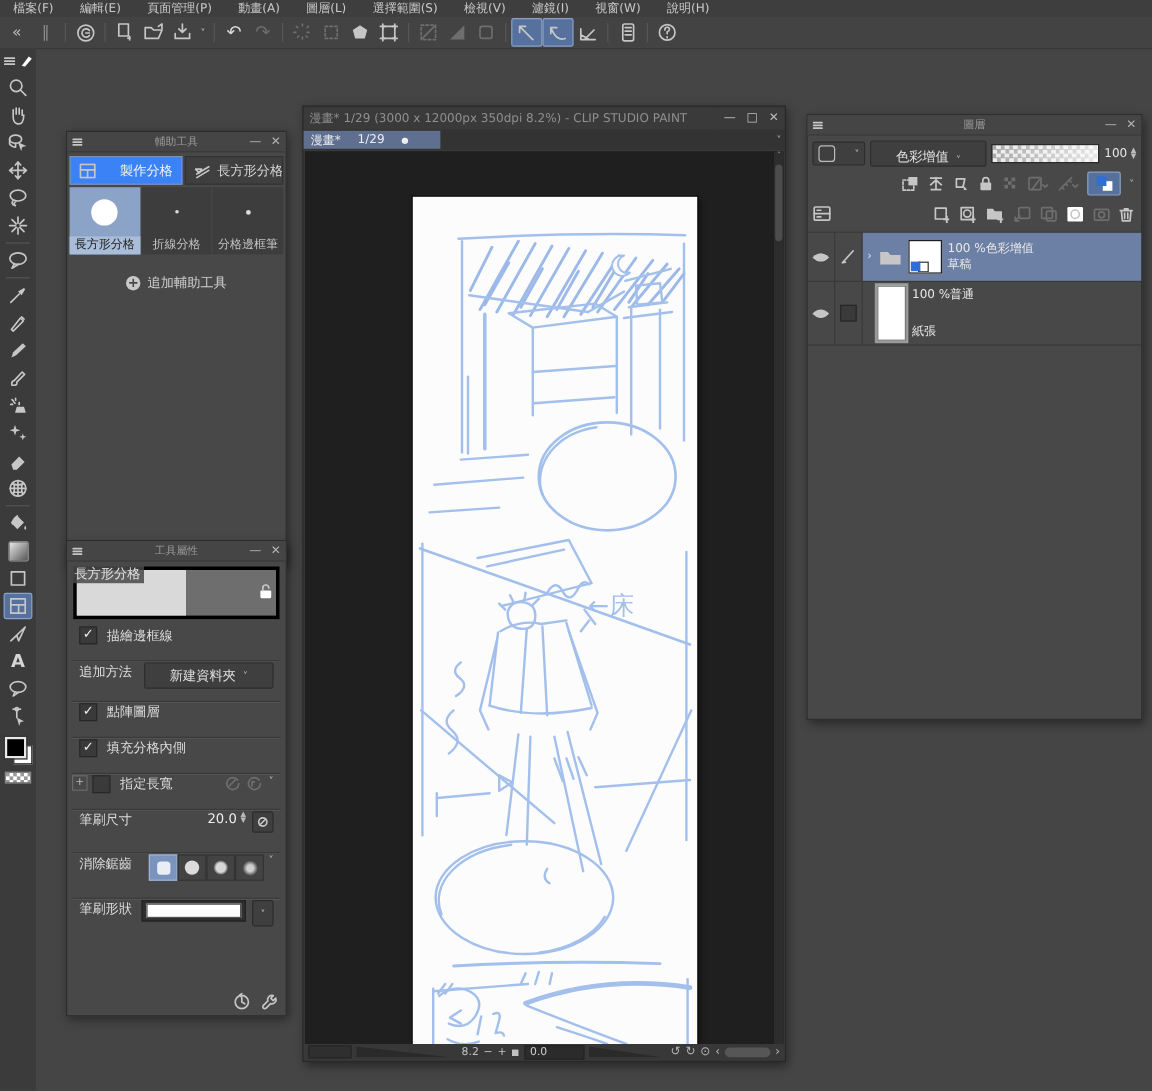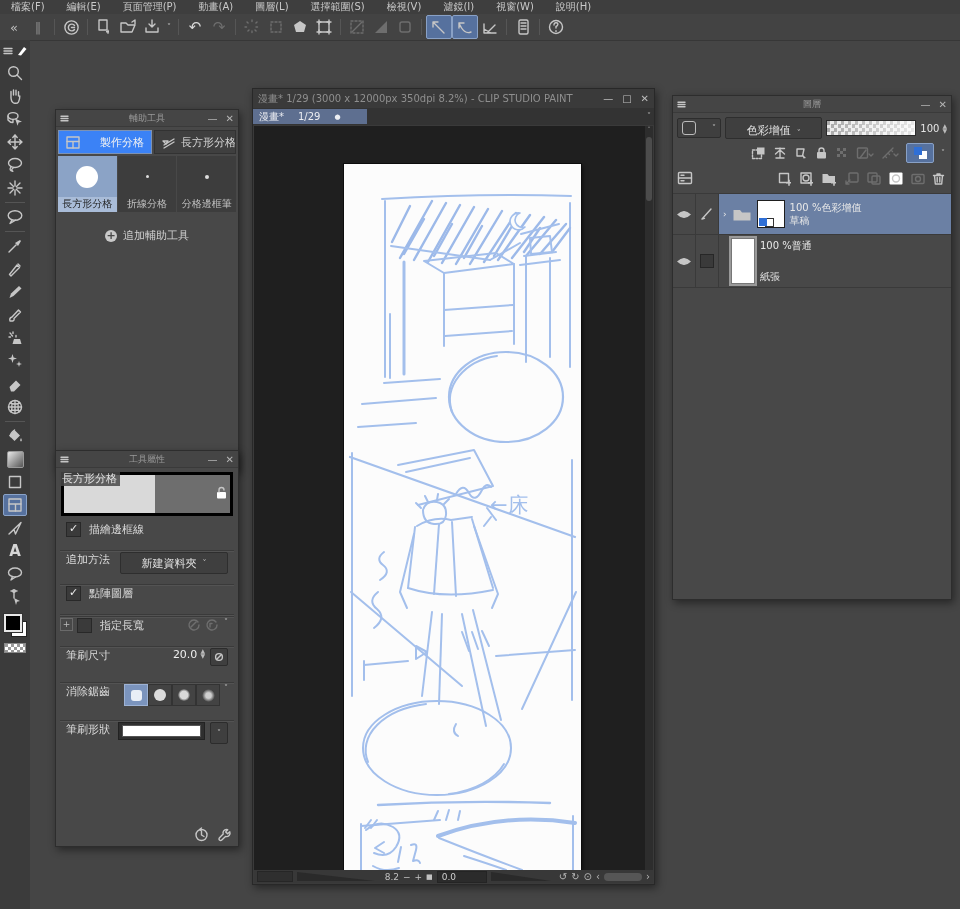--- a/index.html
+++ b/index.html
@@ -511,20 +511,24 @@
         <span>新建資料夾</span>
         <span class="ddarrow">˅</span>
       </span>
     </div>
     <div class="tpdiv"></div>
     <div class="tprow">
       <span class="cb"></span>
       <span>點陣圖層</span>
     </div>
     <div class="tpdiv"></div>
+    <div class="tprow">
+      <span class="cb"></span>
+      <span>填充分格內側</span>
+    </div>
     <div class="tpdiv"></div>
     <div class="tprow" style="padding-left:4px;">
       <span style="width:11px;height:11px;border:1px solid #6a6a6a;color:#bbb;font-size:9px;line-height:10px;text-align:center;margin-right:4px;">+</span>
       <span class="cb empty"></span>
       <span>指定長寬</span>
       <span style="flex:1;"></span>
       <span class="dim i">
           <svg width="14" height="14" viewBox="0 0 14 14">
             <path d="M11 4 a5 5 0 1 0 1 3"></path>
             <path d="M4 9 l5 -5" stroke-width="1"></path>

